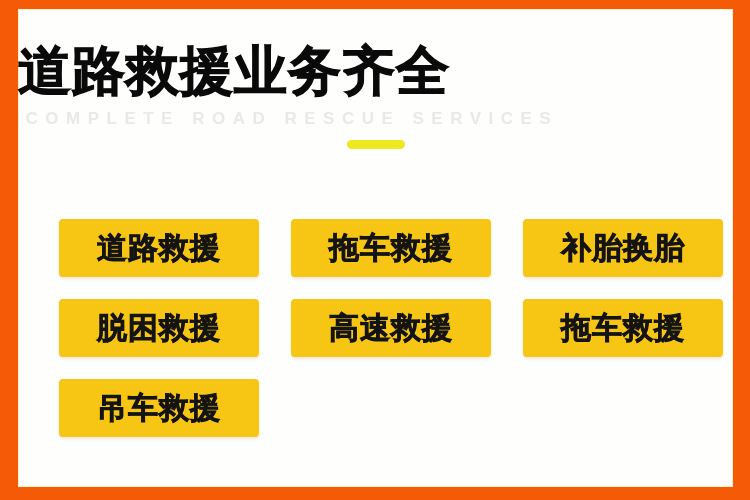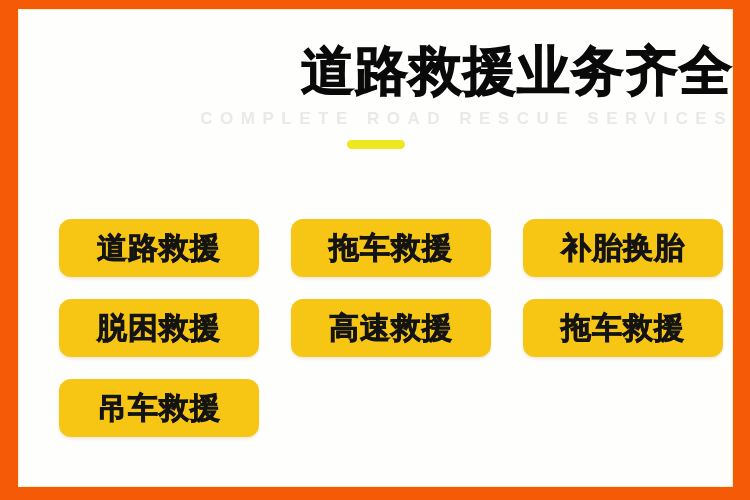--- a/index.html
+++ b/index.html
@@ -26,21 +26,21 @@
     background: #FEFEFC;
     box-sizing: border-box;
     box-shadow: inset 0 0 0 1px rgba(250,225,150,0.55);
   }
 
   .header {
     position: absolute;
     left: 0;
     right: 0;
     top: 34px;
-    text-align: right;
+    text-align: left;
   }
   .title {
     font-size: 53px;
     line-height: 56px;
     font-weight: 900;
     color: #0A0A0A;
     letter-spacing: 1px;
     margin: 0;
     font-family: "DejaVu Sans", "Liberation Sans", sans-serif;
     -webkit-text-stroke: 1.1px #0A0A0A;
@@ -70,21 +70,21 @@
     top: 210px;
     width: 664px;
     display: grid;
     grid-template-columns: repeat(3, 200px);
     grid-template-rows: repeat(3, 58px);
     column-gap: 32px;
     row-gap: 22px;
   }
   .chip {
     background: #F7C615;
-    border-radius: 12px;
+    border-radius: 4px;
     display: flex;
     align-items: center;
     justify-content: center;
     box-shadow: 0 2px 3px rgba(120,90,0,0.13);
     cursor: pointer;
     user-select: none;
   }
   .chip-label {
     font-size: 30px;
     line-height: 32px;

